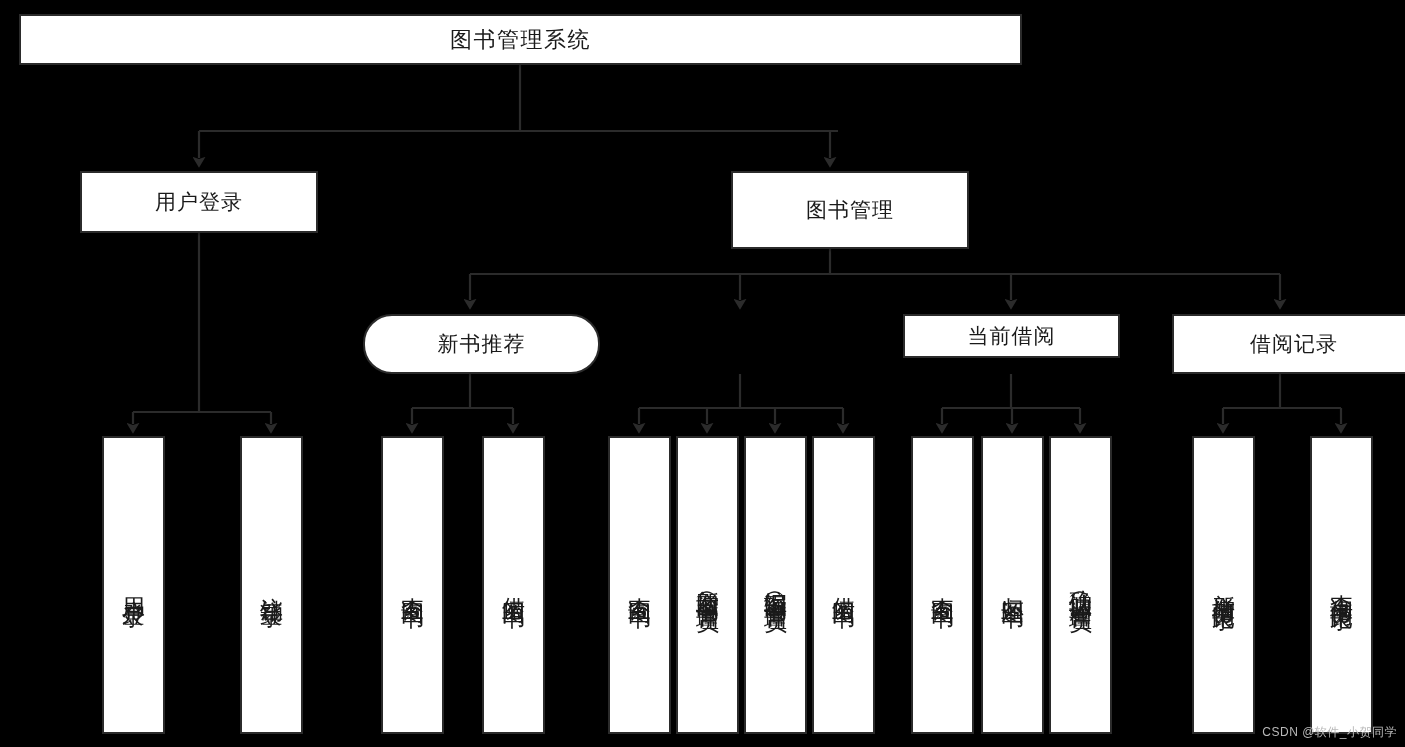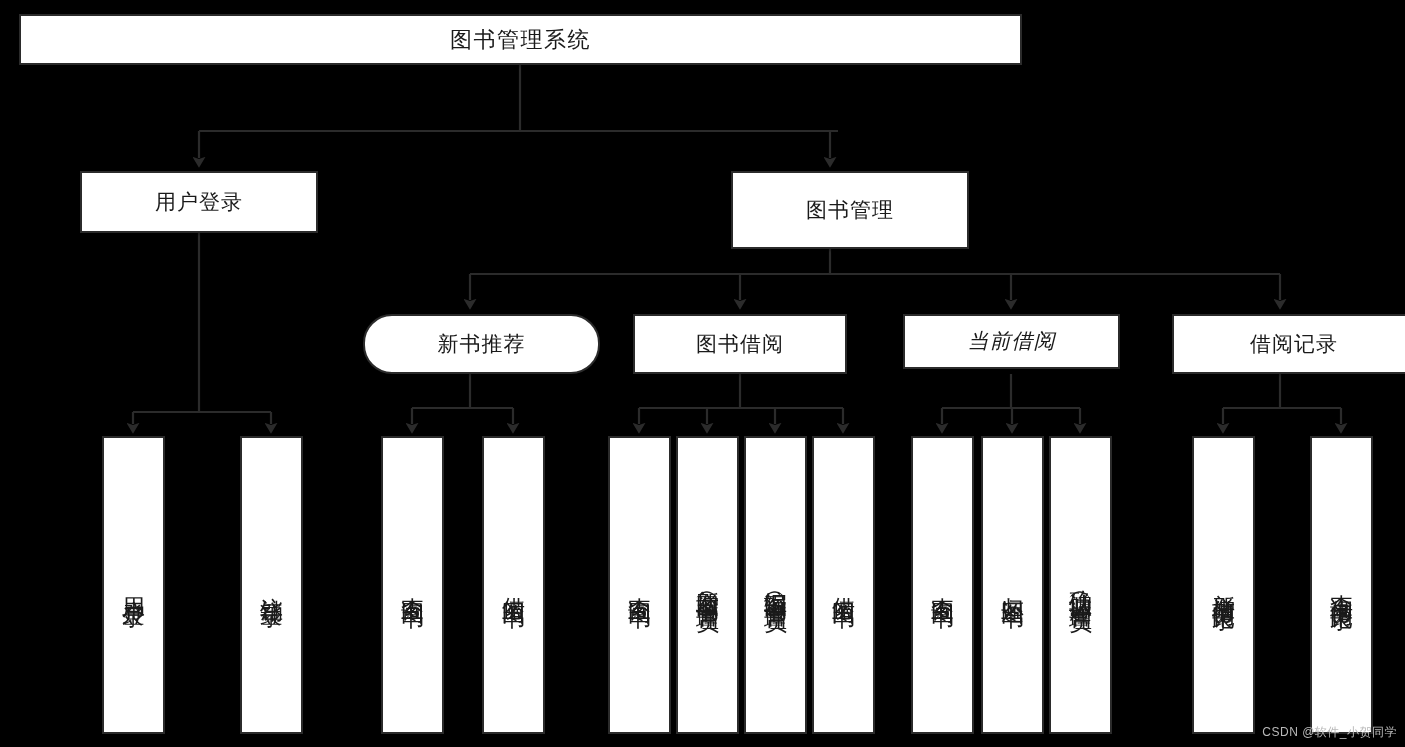--- a/index.html
+++ b/index.html
@@ -136,24 +136,21 @@
   <div class="node horiz" style="left: 80px; top: 171px; width: 238px; height: 62px;">
     <span class="label">用户登录</span>
   </div>
   <div class="node horiz" style="left: 711px; top: 171px; width: 238px; height: 78px; margin-left: 20px;">
     <span class="label">图书管理</span>
   </div>
 
   <div class="node horiz" style="left: 363px; top: 314px; width: 237px; height: 60px; border-radius: 29px;">
     <span class="label">新书推荐</span>
   </div>
-  <div class="node horiz" style="left: 633px; top: 314px; width: 214px; height: 60px;">
-    <span class="label">图书借阅</span>
-  </div>
-  <div class="node horiz" style="left: 903px; top: 314px; width: 217px; height: 55px; font-style: italic;">
+  <div class="node horiz" style="left: 903px; top: 314px; width: 217px; height: 44px;">
     <span class="label">当前借阅</span>
   </div>
   <div class="node horiz" style="left: 1172px; top: 314px; width: 244px; height: 60px;">
     <span class="label">借阅记录</span>
   </div>
 
   <div class="node vert" style="left: 102px; top: 436px; width: 63px; height: 298px;">
     <span class="label">用户登录</span>
   </div>
   <div class="node vert" style="left: 240px; top: 436px; width: 63px; height: 298px;">

